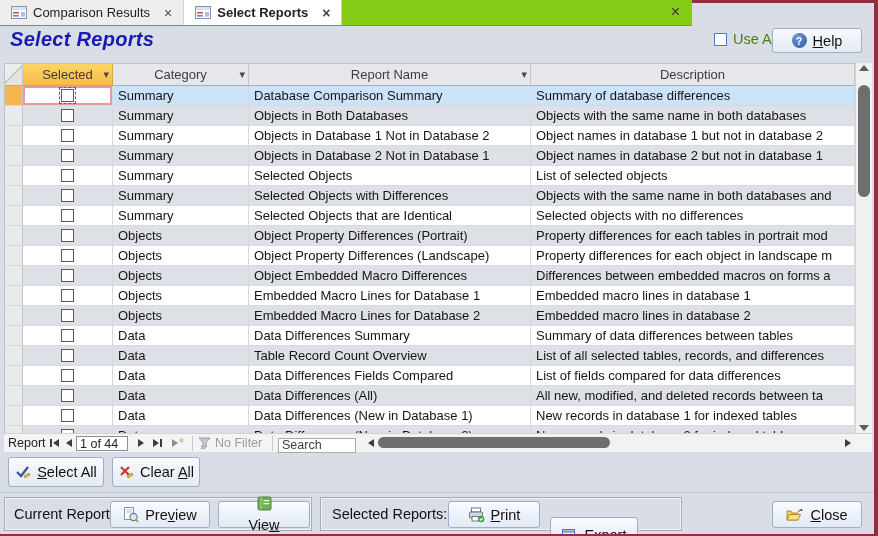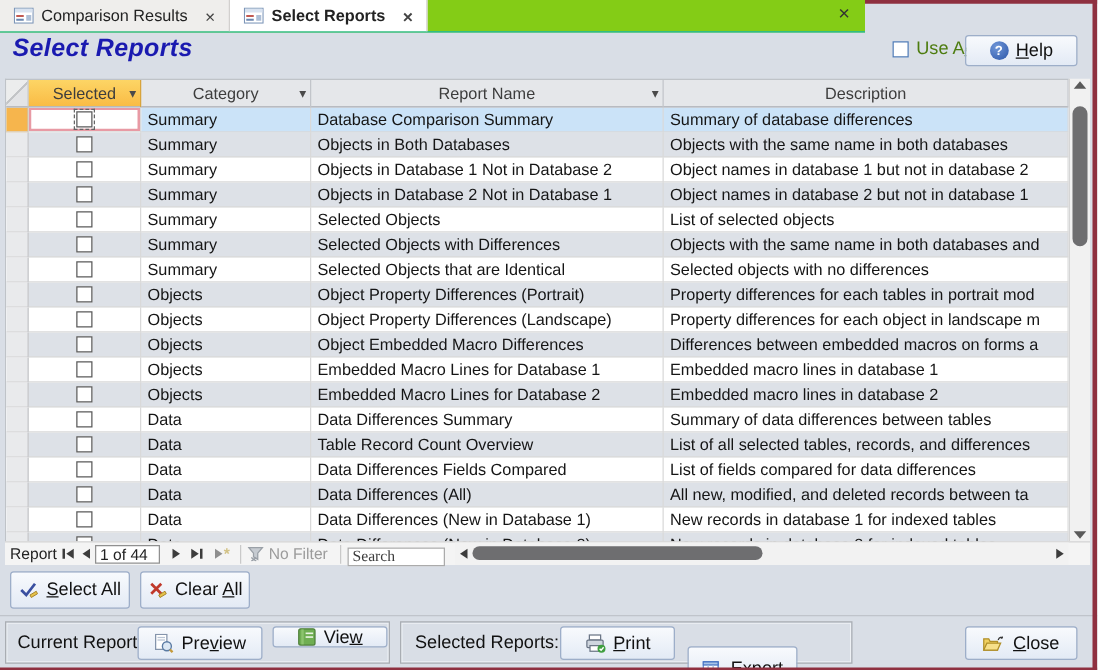--- a/index.html
+++ b/index.html
@@ -69,41 +69,41 @@
   
   .navbar{position:absolute;left:4px;top:433px;width:868px;height:19px;background:#f4f4f4;border-top:1px solid #d3d3d3;font-size:12.5px;color:#222;}
   .nv{position:absolute;top:0;height:100%;display:flex;align-items:center;}
   .navlabel{left:4px;}
   .nbtn{gap:1px;}
   .nbar{width:2px;height:8px;background:#3c3c3c;display:inline-block;}
   .recbox{left:72px;width:52px;height:15px;top:2px;background:#fff;border:1px solid #909090;padding-left:3px;font-size:12.5px;display:flex;align-items:center;}
   .vsep{position:absolute;top:2px;width:1px;height:15px;background:#c9c9c9;}
   .nofilter{left:194px;color:#9b9b9b;gap:4px;}
   .search{left:274px;top:2px;}
-  .search input{width:78px;height:15px;border:1px solid #ababab;font-size:12.5px;padding:6px 3px;font-family:Liberation Serif, serif;}
+  .search input{width:78px;height:15px;border:1px solid #ababab;font-size:12.5px;padding:6px 3px;font-family:Liberation Sans, sans-serif;}
   .search input::placeholder{color:#3c3c3c;opacity:1;}
   .hscroll{position:absolute;left:360px;top:0;width:491px;height:18px;background:#f2f2f2;}
   .hs-left{position:absolute;left:4px;top:5px;}
   .hs-right{position:absolute;right:4px;top:5px;}
   .hs-thumb{position:absolute;left:14px;width:232px;top:3px;height:11px;background:#6e6e70;border-radius:6px;}
 
   
   .btn-selectall{left:8px;top:457px;width:96px;height:30px;}
   .btn-clearall{left:112px;top:457px;width:88px;height:30px;}
 
   
   .footer{position:absolute;left:0;top:492px;width:878px;height:42px;background:#d9dee6;border-top:1px solid #c0c4cb;}
   .group{position:absolute;top:4px;height:34px;border:1px solid #a9adb3;box-shadow:1px 1px 0 #eef1f5 inset,-1px -1px 0 #eef1f5 inset;}
   .group1{left:4px;width:308px;}
   .group2{left:320px;width:362px;}
   .flabel{position:absolute;top:13px;font-size:14.5px;color:#111;}
   .lbl-current{left:14px;}
   .lbl-selected{left:332px;}
   .btn-preview{left:110px;top:8px;width:100px;height:27px;}
-  .btn-view{left:218px;top:8px;width:92px;height:17px;}
+  .btn-view{left:218px;top:8px;width:92px;height:27px;flex-direction:column;}
   .btn-print{left:448px;top:8px;width:92px;height:27px;}
   .btn-export{left:550px;top:24px;width:88px;height:27px;align-items:flex-end;}
   .btn-close{left:772px;top:8px;width:90px;height:27px;}
   svg{display:block;}
 </style>
 </head>
 <body>
 
 <div class="win">
   <div class="border-top"></div>

